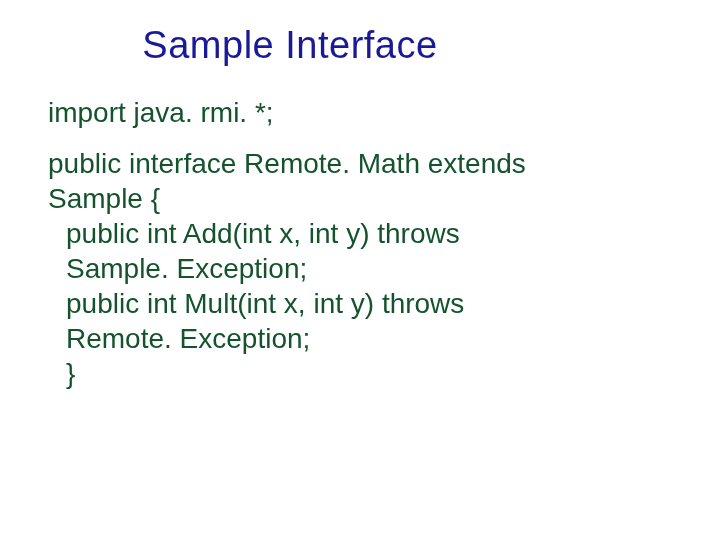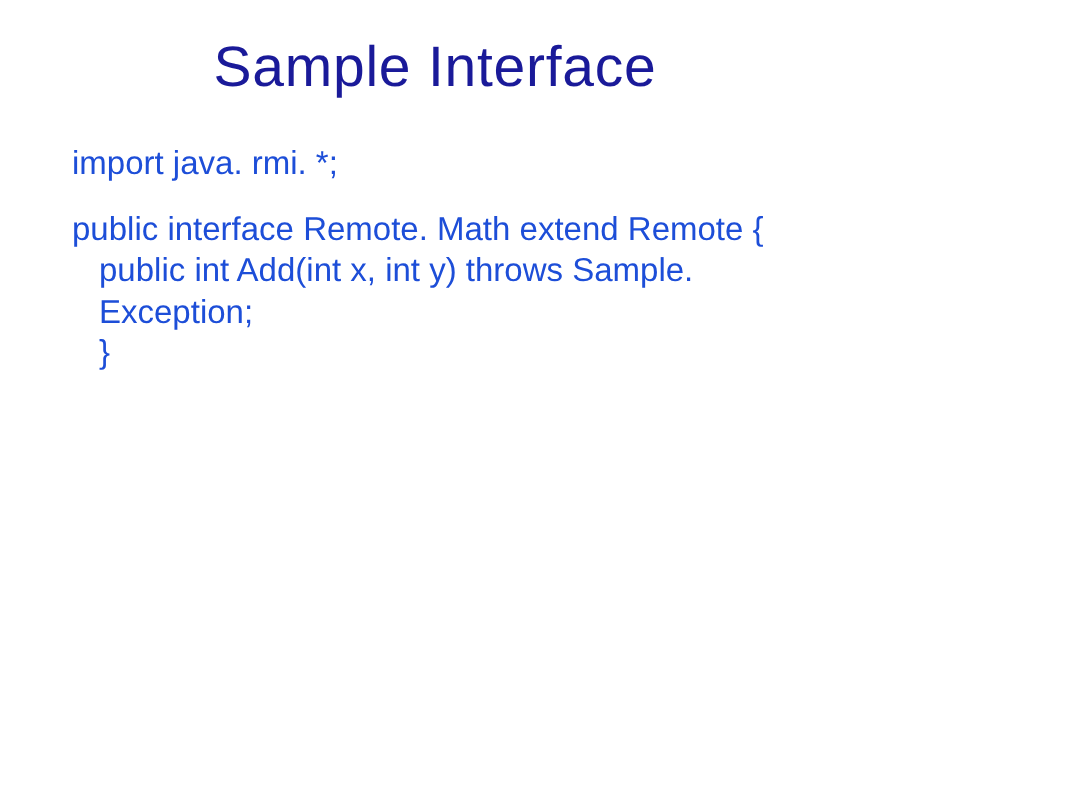--- a/index.html
+++ b/index.html
@@ -19,34 +19,35 @@
   }
   .title {
     text-align: center;
     font-size: 38px;
     font-weight: 400;
     color: #1a1a99;
     margin: 4px 0 28px 0;
     letter-spacing: 0.5px;
   }
   .block {
-    font-size: 22px;
+    font-size: 28px;
     line-height: 1.25;
-    color: #1d4ed8;
+    color: #14532d;
     margin-bottom: 16px;
   }
   .indent1 { padding-left: 18px; }
 </style>
 </head>
 <body>
 
 <div class="slide">
   <div class="title">Sample Interface</div>
 
   <div class="block">import java. rmi. *;</div>
 
 
   <div class="block">
-    <div>public interface Remote. Math extend Remote {</div>
+    <div>public interface Remote. Math extends Sample {</div>
     <div class="indent1">public int Add(int x, int y) throws Sample. Exception;</div>
+    <div class="indent1">public int Mult(int x, int y) throws Remote. Exception;</div>
     <div class="indent1">}</div>
   </div>
 </div>
 
 </body></html>

